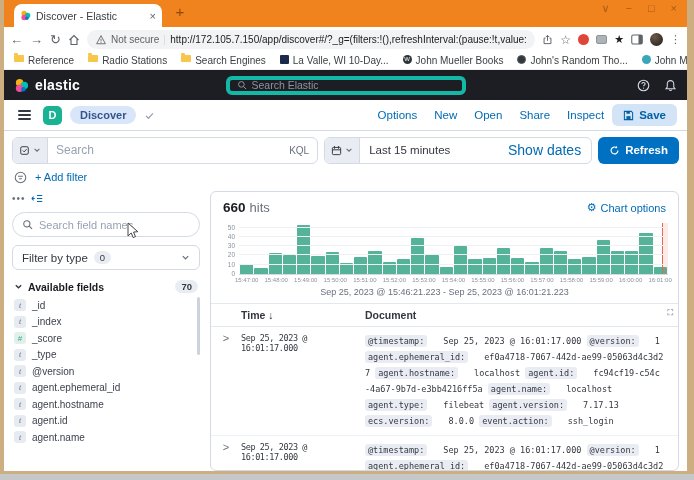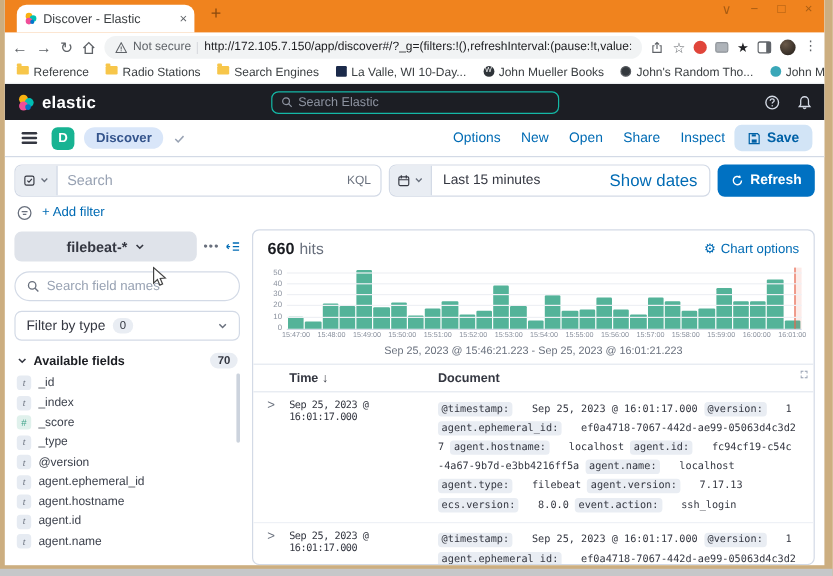--- a/index.html
+++ b/index.html
@@ -26,21 +26,21 @@
   .bm-folder { width:10px; height:7px; background:#f7c64a; border-radius:1px; position:relative; }
   .bm-folder::before { content:""; position:absolute; top:-2px; left:0; width:4px; height:2px; background:#f7c64a; border-radius:1px 1px 0 0; }
   .bm-dark-square { width:9px; height:9px; background:#1b2a4a; border-radius:1px; }
   .bm-wordpress { width:9px; height:9px; background:#2f3439; border-radius:50%; color:#fff; font-size:6px; text-align:center; line-height:9px; }
   .bm-dark-globe { width:9px; height:9px; background:#33383d; border-radius:50%; border:1px solid #55595e; }
   .bm-teal-circle { width:9px; height:9px; background:#3aa7b8; border-radius:50%; }
 
   
   .kheader { height:30px; background:#1c1e24; display:flex; align-items:center; padding:0 10px; flex:none; }
   .brand { display:flex; align-items:center; gap:6px; color:#fff; font-size:14px; font-weight:bold; letter-spacing:.2px; }
-  .ksearch { position:absolute; left:50%; transform:translateX(-50%); width:240px; height:19px; border:1px solid #14b8a6; border-radius:6px; display:flex; align-items:center; padding:0 7px; gap:5px; }
+  .ksearch { position:absolute; left:50%; transform:translateX(-50%); width:240px; height:19px; border:4px solid #14b8a6; border-radius:6px; display:flex; align-items:center; padding:0 7px; gap:5px; }
   .kheader { position:relative; }
   .ksearch span { font-size:10.5px; color:#8d93a0; }
   .kicons { margin-left:auto; display:flex; gap:14px; align-items:center; }
 
   
   .knav { height:31px; background:#fff; border-bottom:1px solid #d3dae6; display:flex; align-items:center; padding:0 10px; gap:8px; flex:none; }
   .hamburger { display:flex; flex-direction:column; gap:2.5px; padding:4px 4px; }
   .hamburger i { width:13px; height:1.8px; background:#343741; border-radius:1px; }
   .space-badge { width:19px; height:19px; border-radius:5px; background:#17b392; color:#fff; font-size:11px; font-weight:bold; display:flex; align-items:center; justify-content:center; }
   .crumb { background:#d9e6f9; color:#34548c; font-size:11px; padding:3px 10px; border-radius:10px; font-weight:bold; }
@@ -311,26 +311,20 @@
         <circle cx="8" cy="8" r="6.5" fill="none" stroke="#69707d" stroke-width="1.3"></circle>
         <path d="M5 6.5h6M6.2 9.5h3.6" stroke="#69707d" stroke-width="1.3"></path>
       </svg>
     <span class="addfilter">+ Add filter</span>
   </div>
 
   <div class="content">
 
     <div class="sidebar">
       <div class="sb-top">
-        <div class="ip-btn">
-          <span>filebeat-*</span>
-          <svg class="inlsvg" width="9" height="9" viewBox="0 0 10 10">
-              <path d="m2 3.5 3 3 3-3" fill="none" stroke="#343741" stroke-width="1.5"></path>
-            </svg>
-        </div>
         <span class="dots">•••</span>
         <svg class="inlsvg" width="12" height="11" viewBox="0 0 16 14">
             <path d="M8 3h7M8 7h7M8 11h7" stroke="#006bb4" stroke-width="1.4"></path>
             <path d="M5 7H1m0 0 2.5-2.5M1 7l2.5 2.5" fill="none" stroke="#006bb4" stroke-width="1.4"></path>
           </svg>
       </div>
       <div class="fieldsearch">
         <svg class="inlsvg" width="11" height="11" viewBox="0 0 16 16">
             <circle cx="7" cy="7" r="4.5" fill="none" stroke="#69707d" stroke-width="1.6"></circle>
             <path d="m10.5 10.5 4 4" stroke="#69707d" stroke-width="1.6"></path>

